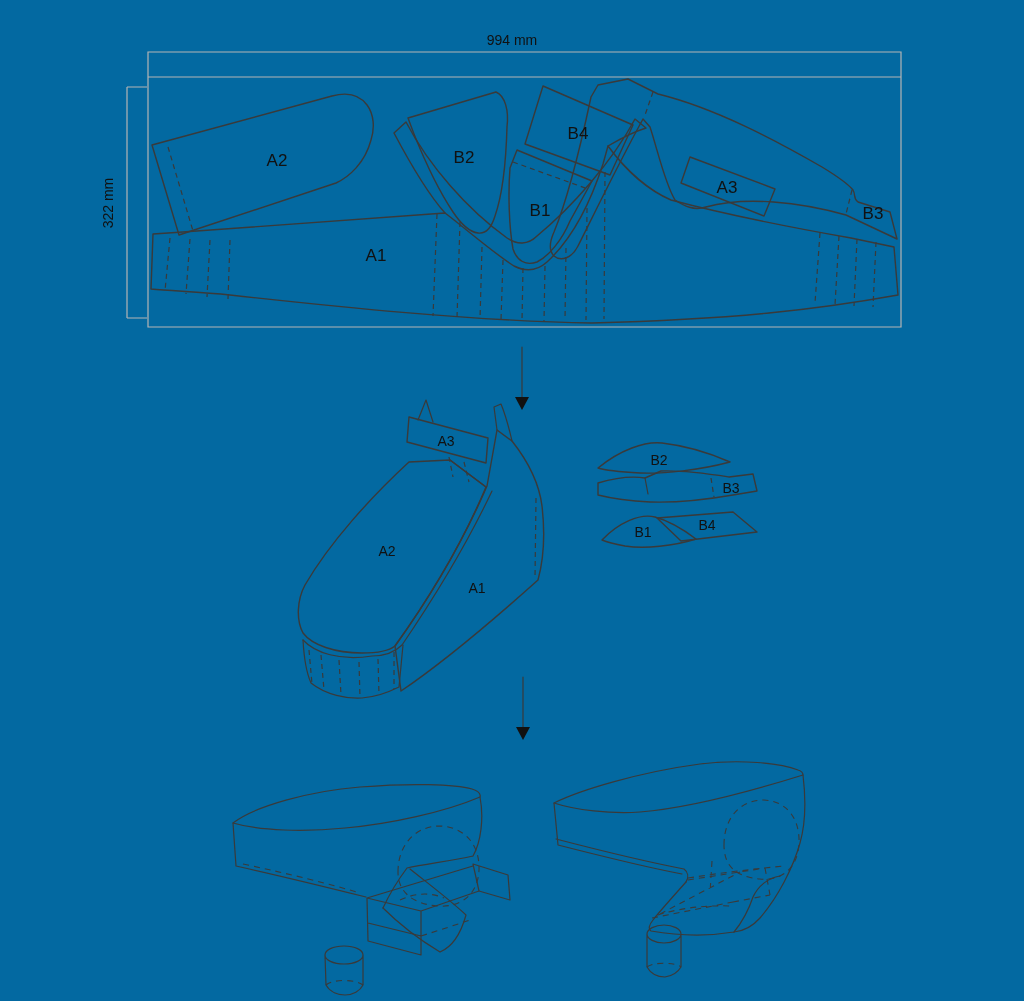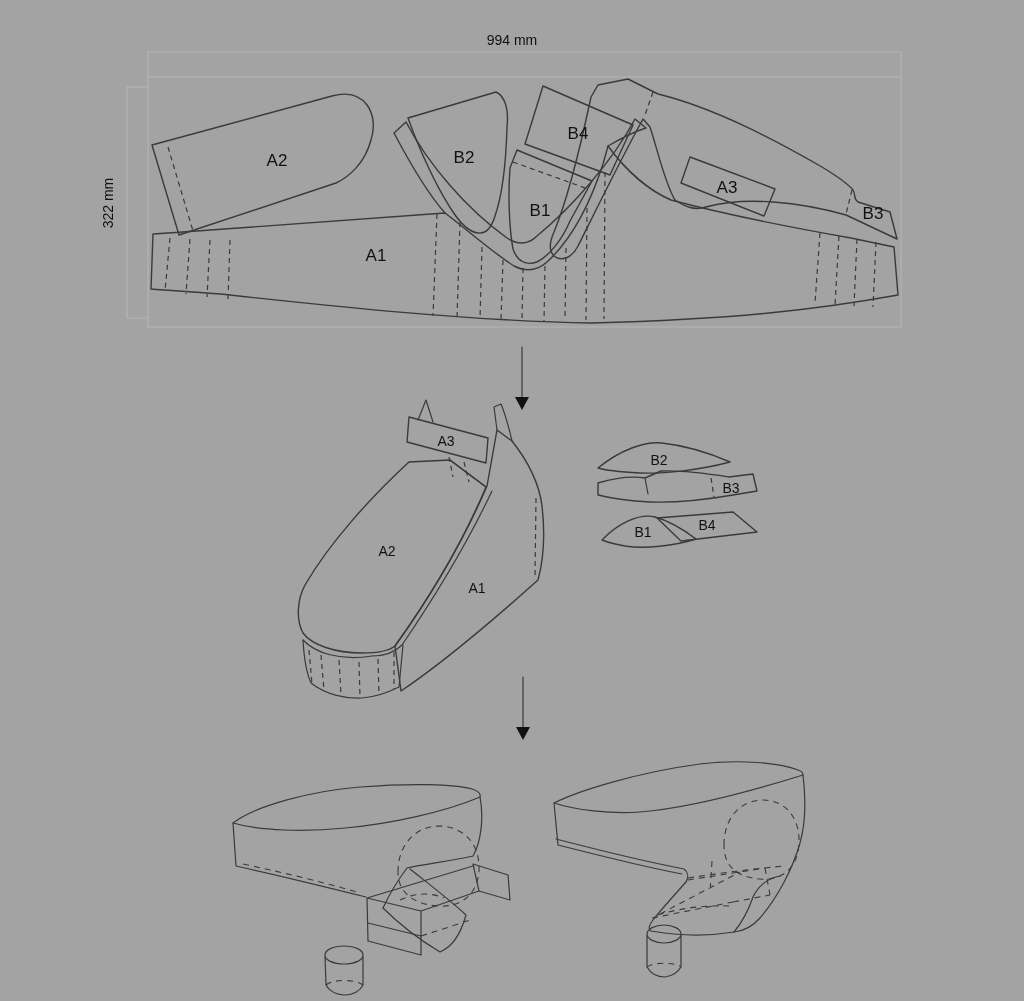--- a/index.html
+++ b/index.html
@@ -1,16 +1,16 @@
 <!DOCTYPE html>
 <html><head>
 <meta charset="utf-8">
 <style>
   html,body{margin:0;padding:0;background:#ffffff;}
-  .stage{width:1024px;height:1001px;position:relative;background:#a3a3a3;overflow:hidden;}
+  .stage{width:1024px;height:1001px;position:relative;background:#0369a1;overflow:hidden;}
   svg{display:block;}
   .solid{fill:none;stroke:#3a3a3a;stroke-width:1.4;stroke-linejoin:round;stroke-linecap:round;}
   .thin{fill:none;stroke:#3a3a3a;stroke-width:1.2;stroke-linejoin:round;stroke-linecap:round;}
   .dash{fill:none;stroke:#3a3a3a;stroke-width:1.2;stroke-dasharray:5,4;stroke-linejoin:round;stroke-linecap:butt;}
   .hid{fill:none;stroke:#3a3a3a;stroke-width:1.1;stroke-dasharray:6,5;stroke-linejoin:round;stroke-linecap:butt;}
   .frame{fill:none;stroke:#b5b5b5;stroke-width:1.2;}
   .lbl{font-family:"Liberation Sans",sans-serif;font-size:17px;fill:#111;text-anchor:middle;}
   .lblm{font-family:"Liberation Sans",sans-serif;font-size:14px;fill:#111;text-anchor:middle;}
   .dim{font-family:"Liberation Sans",sans-serif;font-size:14px;fill:#111;text-anchor:middle;}
   .arrowhead{fill:#111;stroke:none;}

